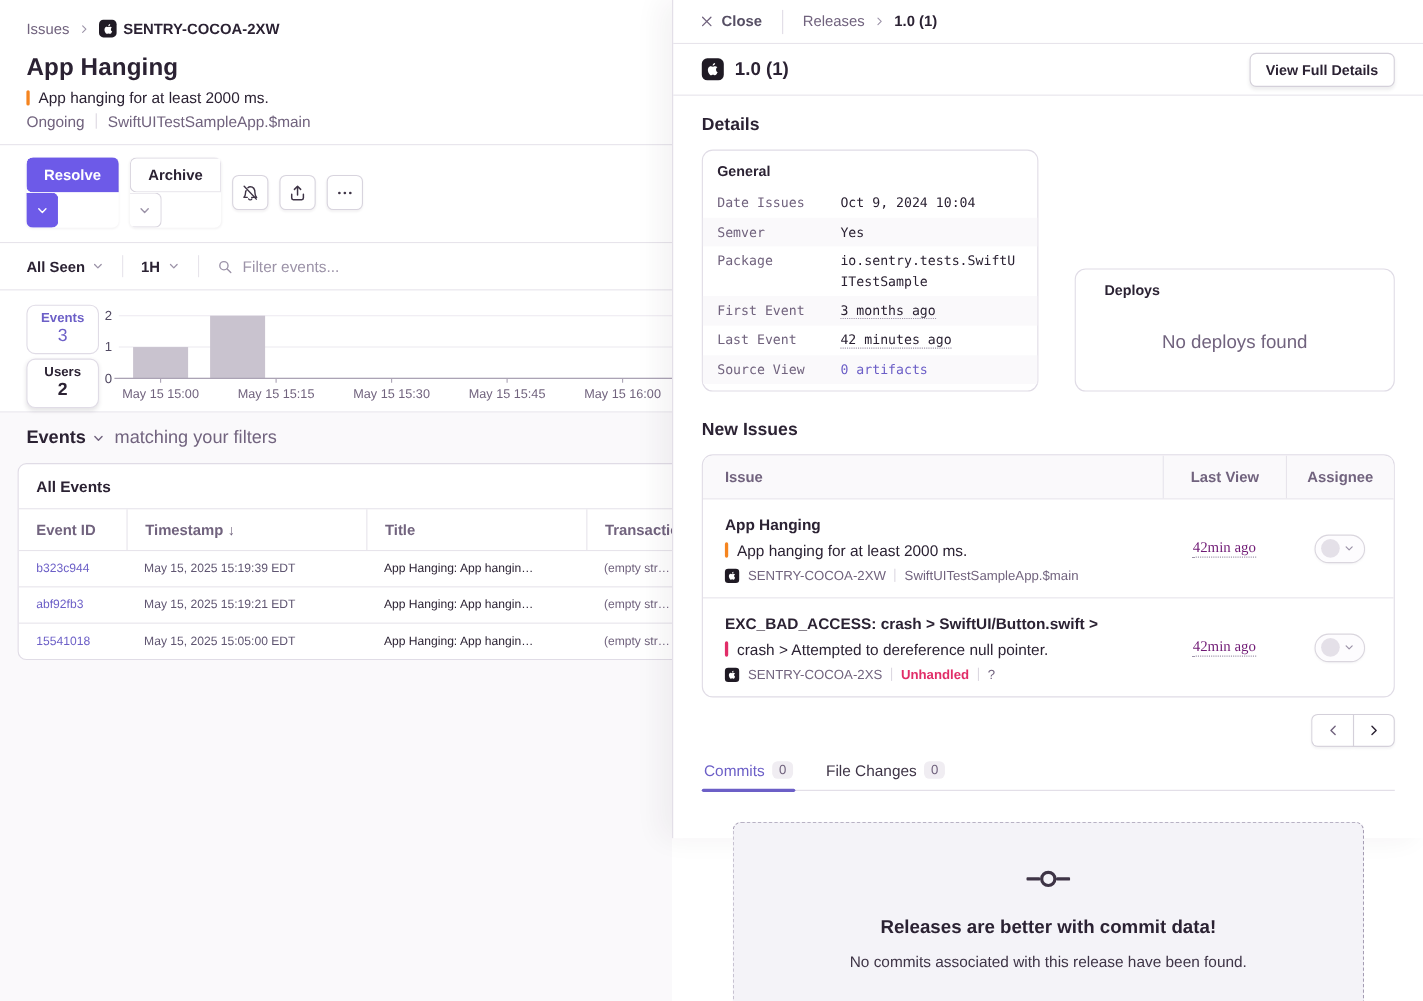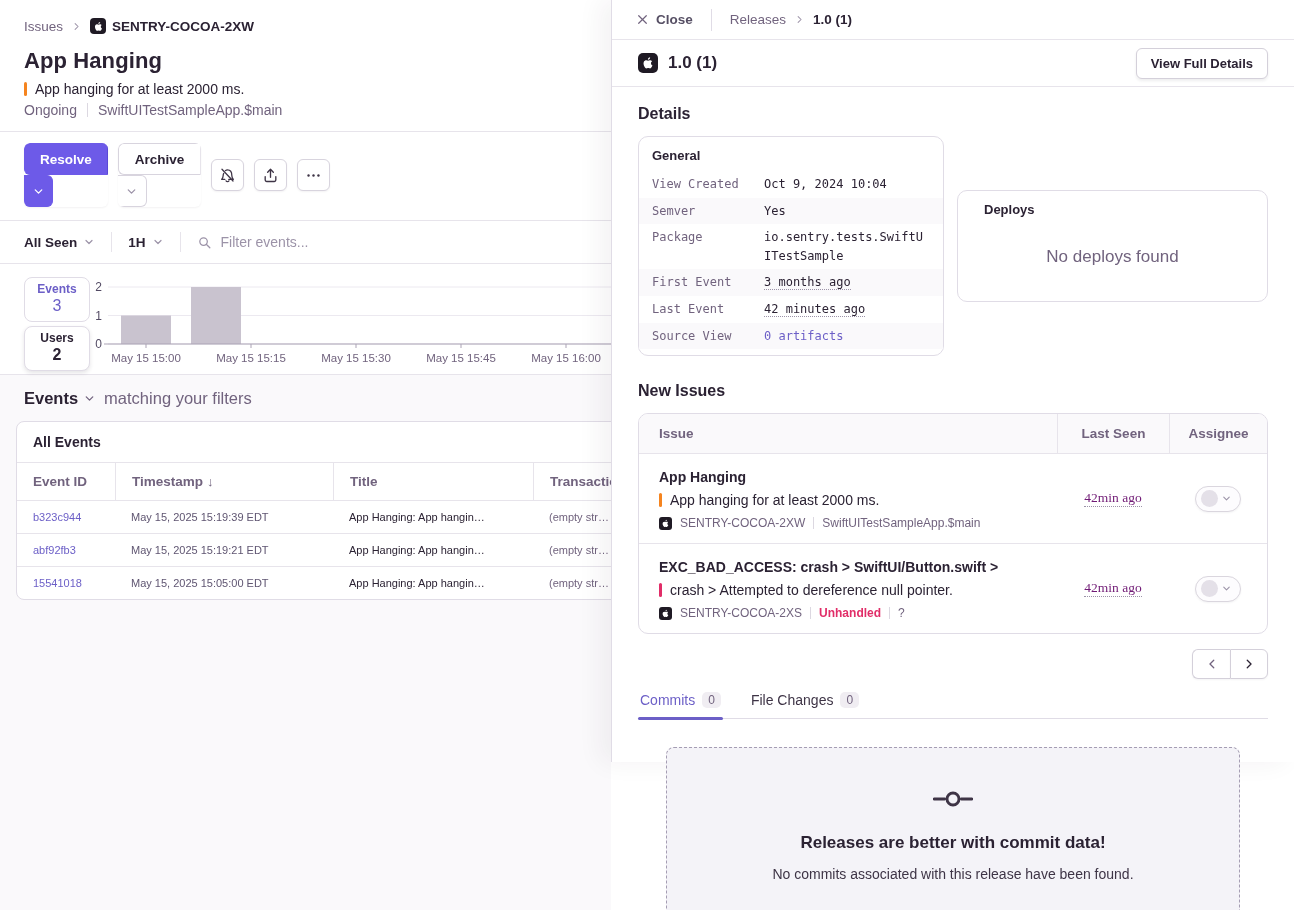--- a/index.html
+++ b/index.html
@@ -88,21 +88,21 @@
   .drawer-crumbs .current { color:#2b2233; font-weight:600; }
 
   .drawer-titlebar { height:47px; display:flex; align-items:center; padding:0 26px; border-bottom:1px solid #e7e4eb; }
   .drawer-title { font-size:17px; font-weight:700; margin-left:10px; }
   .spacer { flex:1; }
   .details-btn { height:31px; padding:0 14px; background:#fff; border:1px solid #d4d0da; border-radius:6px; font-size:13px; font-weight:700; color:#2b2233; cursor:pointer; box-shadow:0 2px 3px rgba(43,34,51,.08); font-family:"Liberation Sans",sans-serif; }
 
   .drawer-content { padding:18px 26px 0 26px; }
   .sec-heading { font-size:16px; font-weight:700; margin-bottom:13px; }
 
-  .details-row { display:flex; gap:13px; align-items:center; }
+  .details-row { display:flex; gap:33px; align-items:flex-end; }
   .panel-card { border:1px solid #e0dce6; border-radius:10px; background:#fff; }
   .general-card { width:306px; padding:11px 0 6px 0; }
   .panel-card .card-head { font-size:13px; font-weight:700; padding:0 13px 8px 13px; }
   .kv-row { display:flex; padding:4px 13px; font-family:"DejaVu Sans Mono", monospace; font-size:12px; line-height:1.55; }
   .kv-row.alt { background:#faf9fb; }
   .kv-key { width:112px; flex:none; color:#71637e; }
   .kv-val { flex:1; color:#2b2233; word-break:break-all; }
   .dotted { border-bottom:1px dotted #9c93a8; }
   .link-purple { color:#6c5fc7; cursor:pointer; }
 
@@ -416,21 +416,21 @@
     <button class="details-btn">View Full Details</button>
   </div>
 
   <div class="drawer-content">
     <div class="sec-heading">Details</div>
 
     <div class="details-row">
       <div class="panel-card general-card">
         <div class="card-head">General</div>
         <div class="kv-row">
-          <div class="kv-key">View Created</div>
+          <div class="kv-key">Date Issues</div>
           <div class="kv-val">Oct 9, 2024 10:04</div>
         </div>
         <div class="kv-row alt">
           <div class="kv-key">Semver</div>
           <div class="kv-val">Yes</div>
         </div>
         <div class="kv-row">
           <div class="kv-key">Package</div>
           <div class="kv-val">io.sentry.tests.SwiftUITestSample</div>
         </div>
@@ -452,21 +452,21 @@
         <div class="card-head">Deploys</div>
         <div class="deploys-empty">No deploys found</div>
       </div>
     </div>
 
     <div class="sec-heading" style="margin-top:26px;">New Issues</div>
 
     <div class="issues-card">
       <div class="iss-grid iss-head">
         <div>Issue</div>
-        <div>Last Seen</div>
+        <div>Last View</div>
         <div>Assignee</div>
       </div>
 
       <div class="iss-grid iss-row">
         <div class="iss-main">
           <div class="iss-title">App Hanging</div>
           <div class="iss-msg">
             <span class="level-bar level-orange"></span>
             <span>App hanging for at least 2000 ms.</span>
           </div>

